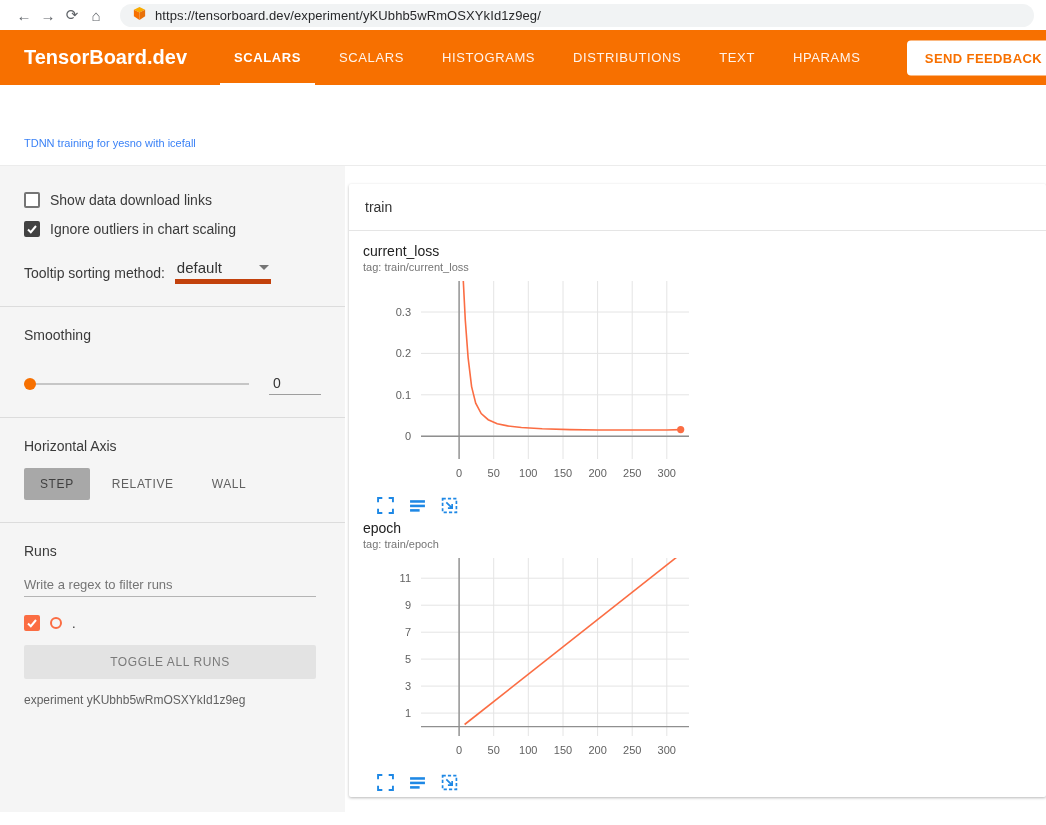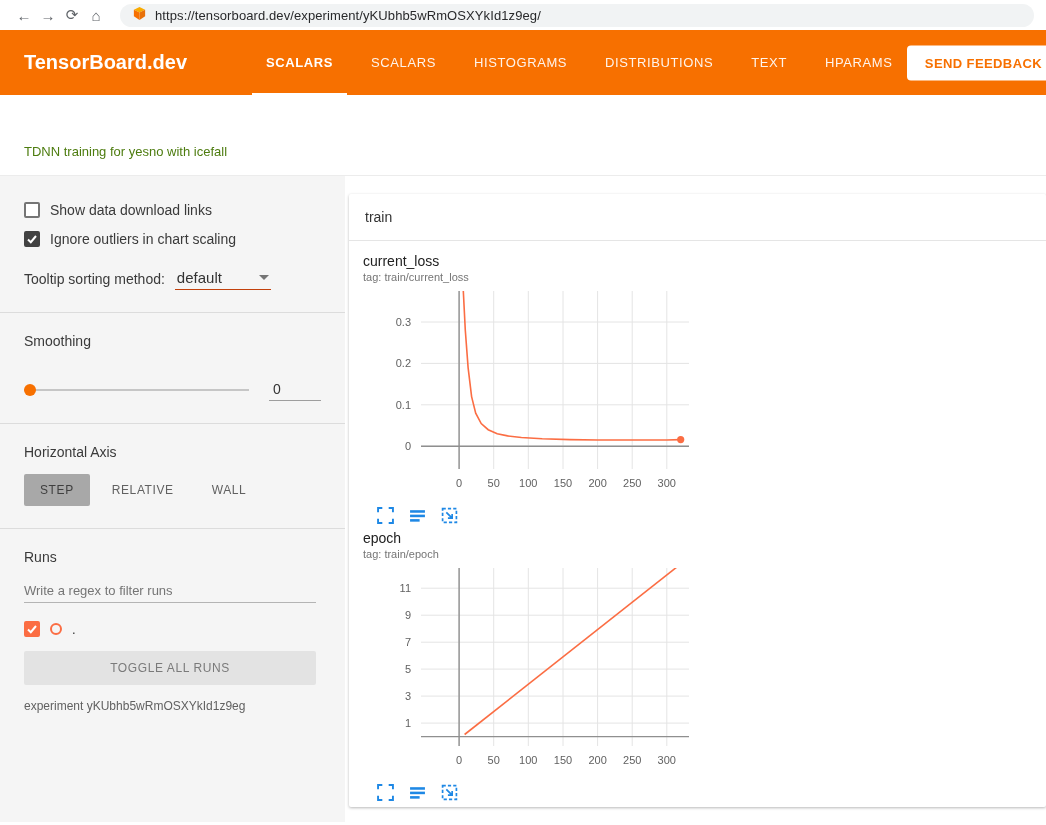--- a/index.html
+++ b/index.html
@@ -8,50 +8,50 @@
   .page { position:relative; width:1046px; height:825px; overflow:hidden; }
 
   
   .browser-bar { height:30px; background:#fff; display:flex; align-items:center; padding-left:12px; }
   .nav-ico { width:24px; text-align:center; font-size:15px; color:#5f6368; cursor:pointer; }
   .addr { flex:1; margin:0 12px; height:23px; background:#f1f3f4; border-radius:12px;
     display:flex; align-items:center; padding:0 12px; gap:8px; }
   .url { font-size:13px; color:#28292b; letter-spacing:.1px; white-space:nowrap; }
 
   
-  .hdr { position:relative; height:65px; background:#f77000; display:flex; align-items:stretch; color:#fff;gap:32px; }
+  .hdr { position:relative; height:55px; background:#f77000; display:flex; align-items:stretch; color:#fff; }
   .brand { align-self:center; font-size:20px; font-weight:bold; margin:0 28px 0 24px; white-space:nowrap; }
   .tabs { display:flex; align-items:stretch; }
   .tab { position:relative; display:flex; align-items:center; padding:0 14px; margin:0 5px;
     font-size:13px; letter-spacing:.6px; color:rgba(255,255,255,.92); cursor:pointer; white-space:nowrap; }
   .tab.active { color:#fff; font-weight:bold; }
   .tab.active::after { content:""; position:absolute; left:0; right:0; bottom:0; height:2px; background:#fff; }
   .feedback-btn { position:absolute; right:-14px; top:50%; transform:translateY(-50%);
     background:#fff; color:#f77000; font-size:13px; font-weight:bold; letter-spacing:.4px;
     padding:10px 18px; border-radius:4px; white-space:nowrap; cursor:pointer; }
 
   
   .subhdr { height:80px; display:flex; align-items:flex-end; padding:0 0 16px 24px; background:#fff; }
-  .exp-title { font-size:13px; color:#4d7c0f; }
+  .exp-title { font-size:11px; color:#3b82f6; }
 
   
   .content { display:flex; height:647px; border-top:1px solid #ececec; }
 
   
   .sidebar { width:345px; min-width:345px; background:#f5f5f5; padding:26px 24px 0; }
   .check-row { display:flex; align-items:center; gap:10px; margin-bottom:13px; cursor:pointer; }
   .cb { width:16px; height:16px; border:2px solid #757575; border-radius:2px; background:#fff;
     display:flex; align-items:center; justify-content:center; flex:none; }
   .cb.checked { background:#424242; border-color:#424242; }
   .cb.run { background:#fb6d43; border-color:#fb6d43; }
   .cb svg { display:block; }
   .cb-label { font-size:14px; color:#3a3a3a; }
   .tooltip-row { display:flex; align-items:flex-end; gap:10px; margin-top:22px; }
   .tooltip-label { font-size:14px; color:#3a3a3a; padding-bottom:3px; }
-  .dropdown { width:96px; border-bottom:1px solid #c2410c; padding:0 2px 3px; display:flex;
+  .dropdown { width:96px; border-bottom:5px solid #c2410c; padding:0 2px 3px; display:flex;
     align-items:center; justify-content:space-between; cursor:pointer;gap:37px; }
   .dropdown-value { font-size:15px; color:#333; }
   .dd-arrow { width:0; height:0; border-left:5px solid transparent; border-right:5px solid transparent;
     border-top:5px solid #757575; }
   .divider { border-top:1px solid #dcdcdc; margin:22px -24px 0; }
   .section-label { font-size:14px; color:#3a3a3a; margin-top:20px; }
   .slider-row { display:flex; align-items:center; gap:20px; margin-top:30px; }
   .slider-track { position:relative; flex:1; height:2px; background:#c6c6c6; cursor:pointer; }
   .slider-knob { position:absolute; left:0; top:-5px; width:12px; height:12px; border-radius:50%; background:#f77000; }
   .slider-value { width:52px; border-bottom:1px solid #9e9e9e; font-size:14px; color:#333; padding:2px 4px 3px; }

